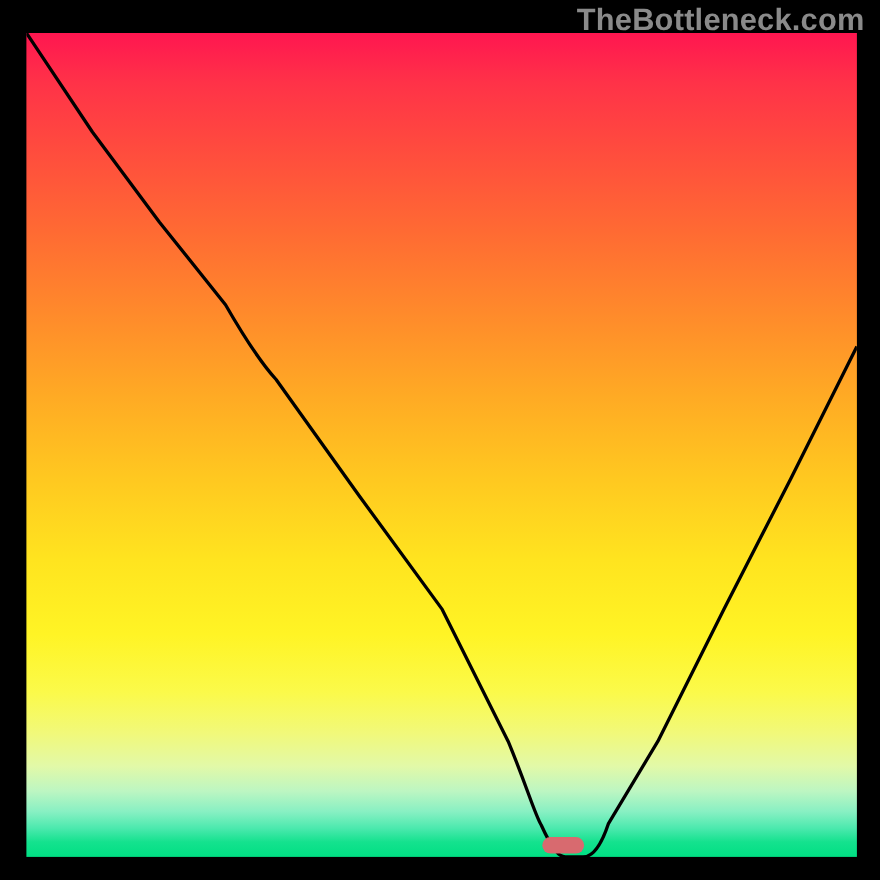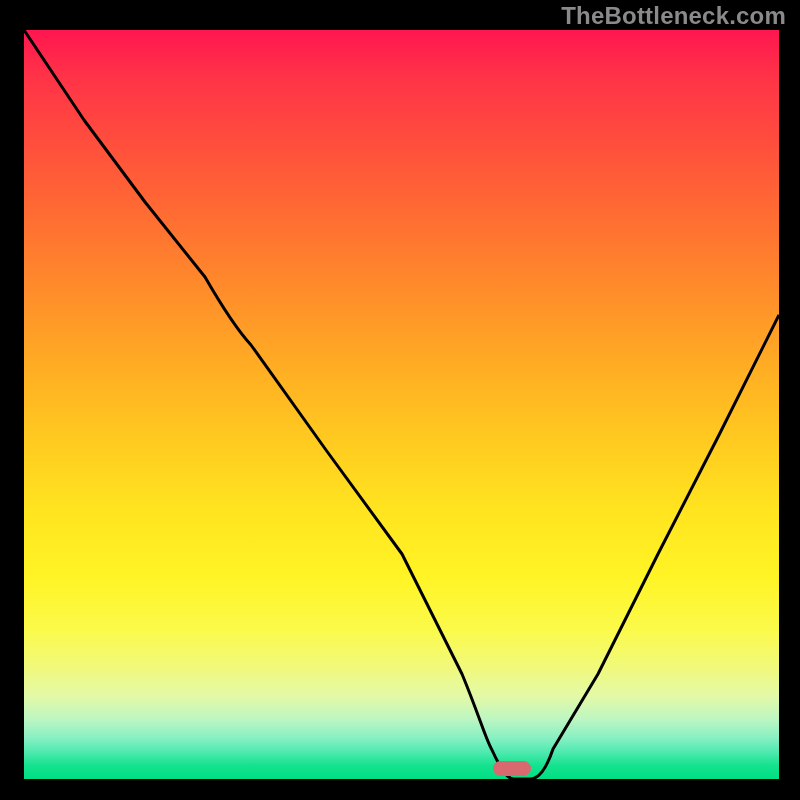--- a/index.html
+++ b/index.html
@@ -14,21 +14,21 @@
     position: relative;
     width: 800px;
     height: 800px;
     background: #000;
   }
   .watermark {
     position: absolute;
     top: 2px;
     right: 14px;
     font-family: Arial, Helvetica, sans-serif;
-    font-size: 24px;
+    font-size: 28px;
     font-weight: 600;
     color: #8a8a8a;
     letter-spacing: 0.2px;
     user-select: none;
   }
   .plot {
     position: absolute;
     left: 24px;
     top: 30px;
     width: 755px;

